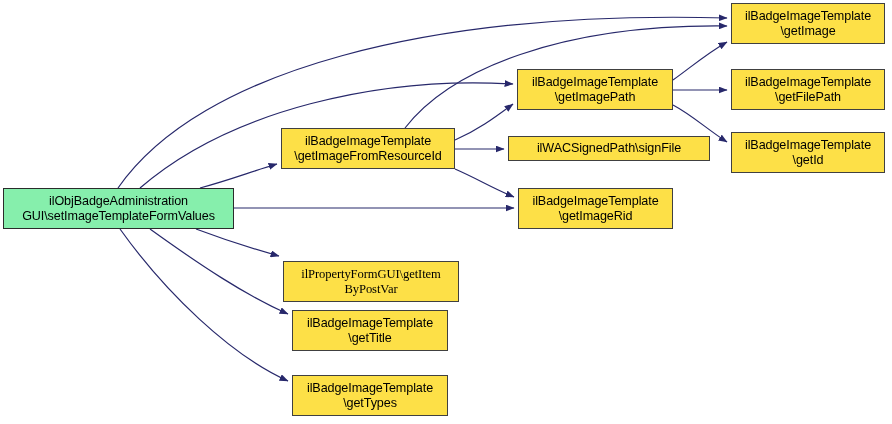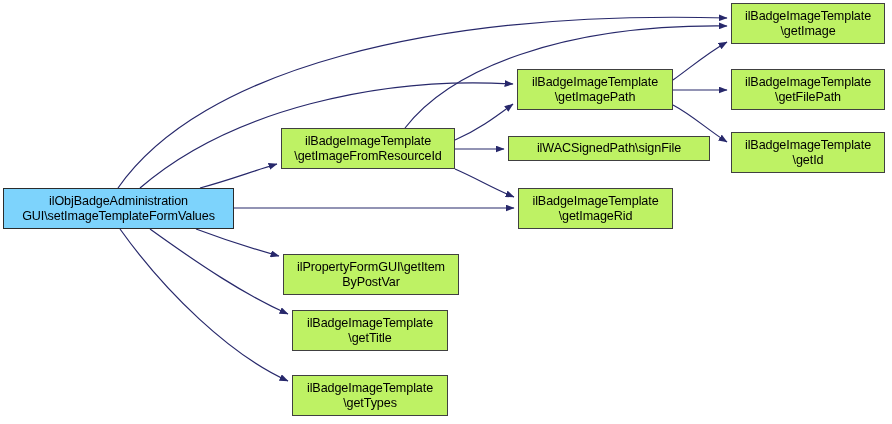--- a/index.html
+++ b/index.html
@@ -20,34 +20,34 @@
     left: 0;
     top: 0;
     width: 892px;
     height: 424px;
     pointer-events: none;
   }
   .node {
     position: absolute;
     box-sizing: border-box;
     border: 1px solid #404040;
-    background: #bef264;
+    background: #fde047;
     color: #000000;
     display: flex;
     align-items: center;
     justify-content: center;
     text-align: center;
     font-size: 12.6px;
     line-height: 15px;
     letter-spacing: -0.1px;
     white-space: pre-line;
     z-index: 2;
   }
   .node.root {
-    background: #7dd3fc;
+    background: #86efac;
     border: 1px solid #2b2b2b;
   }
   .node-label {
     display: block;
     white-space: pre-line;
   }
 </style>
 </head>
 <body>
 
@@ -86,21 +86,21 @@
 \getImagePath</span></div>
       <div class="node" style="left: 508px; top: 136px; width: 202px; height: 25px;"><span class="node-label">ilWACSignedPath\signFile</span></div>
       <div class="node" style="left: 518px; top: 188px; width: 155px; height: 41px;"><span class="node-label">ilBadgeImageTemplate
 \getImageRid</span></div>
       <div class="node" style="left: 731px; top: 3px; width: 154px; height: 41px;"><span class="node-label">ilBadgeImageTemplate
 \getImage</span></div>
       <div class="node" style="left: 731px; top: 69px; width: 154px; height: 41px;"><span class="node-label">ilBadgeImageTemplate
 \getFilePath</span></div>
       <div class="node" style="left: 731px; top: 132px; width: 154px; height: 41px;"><span class="node-label">ilBadgeImageTemplate
 \getId</span></div>
-      <div class="node" style="left: 283px; top: 254px; width: 176px; height: 41px;"><span class="node-label">ilPropertyFormGUI\getItem
+      <div class="node" style="left: 283px; top: 261px; width: 176px; height: 41px; font-family: Liberation Serif, serif;"><span class="node-label">ilPropertyFormGUI\getItem
 ByPostVar</span></div>
       <div class="node" style="left: 292px; top: 310px; width: 156px; height: 41px;"><span class="node-label">ilBadgeImageTemplate
 \getTitle</span></div>
       <div class="node" style="left: 292px; top: 375px; width: 156px; height: 41px;"><span class="node-label">ilBadgeImageTemplate
 \getTypes</span></div>
     </div>
 
 </div>
 
 </body></html>

